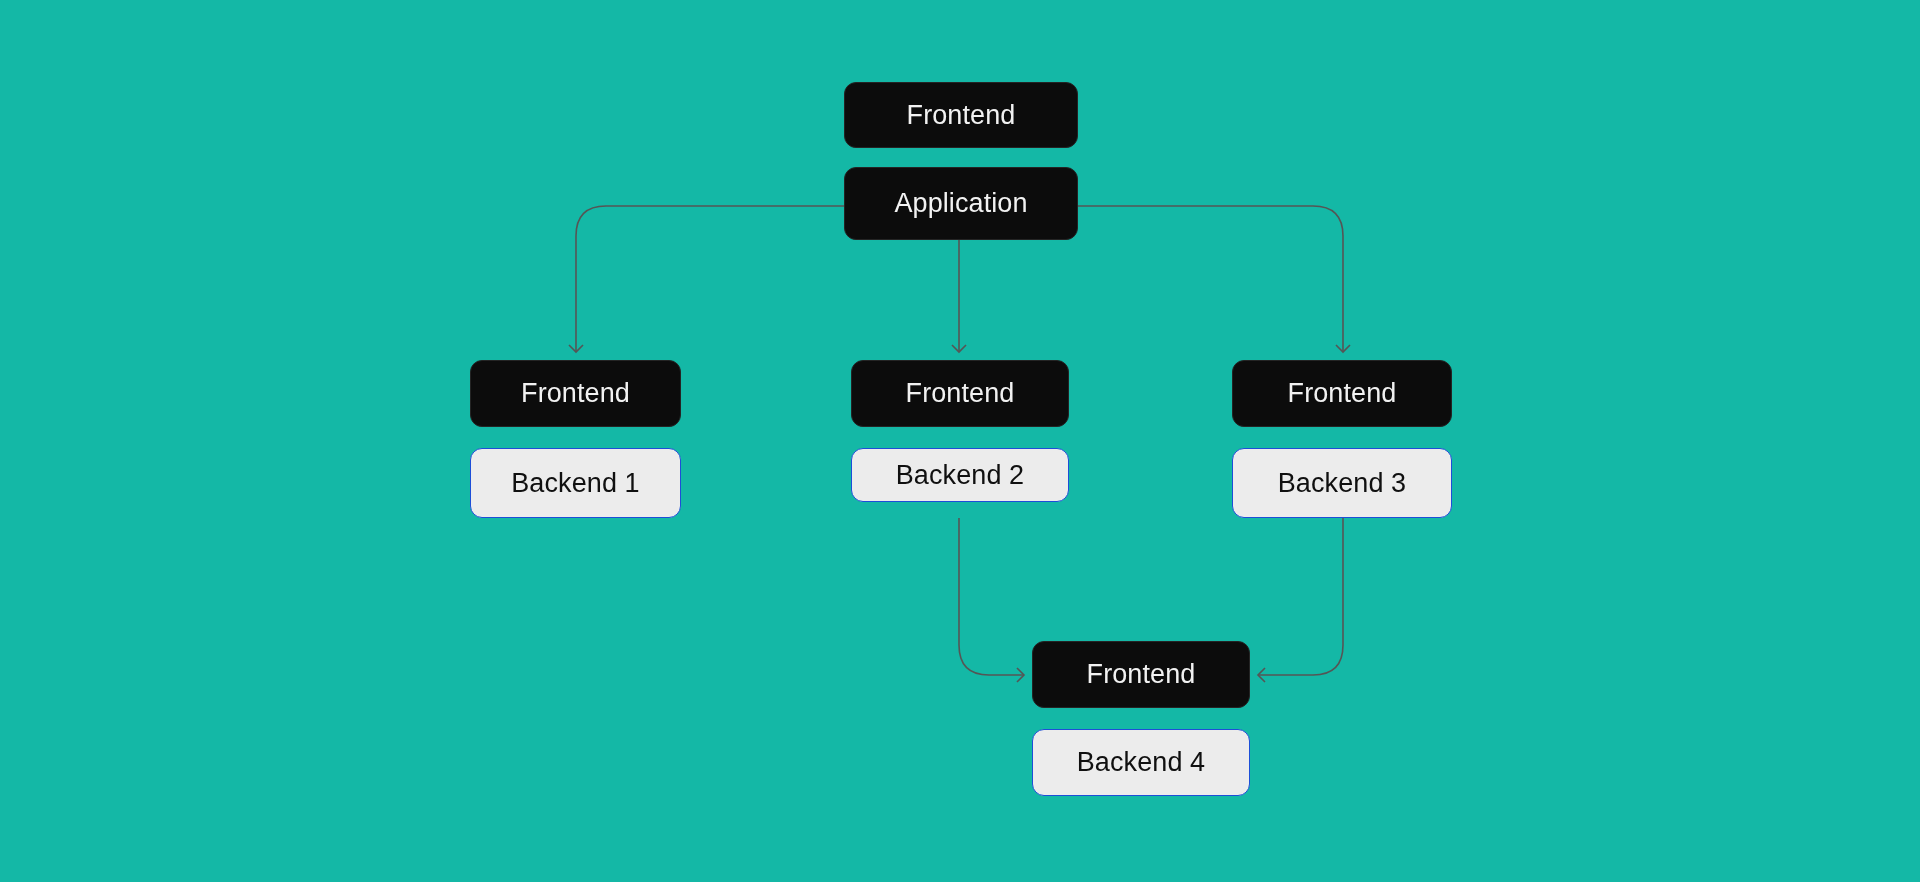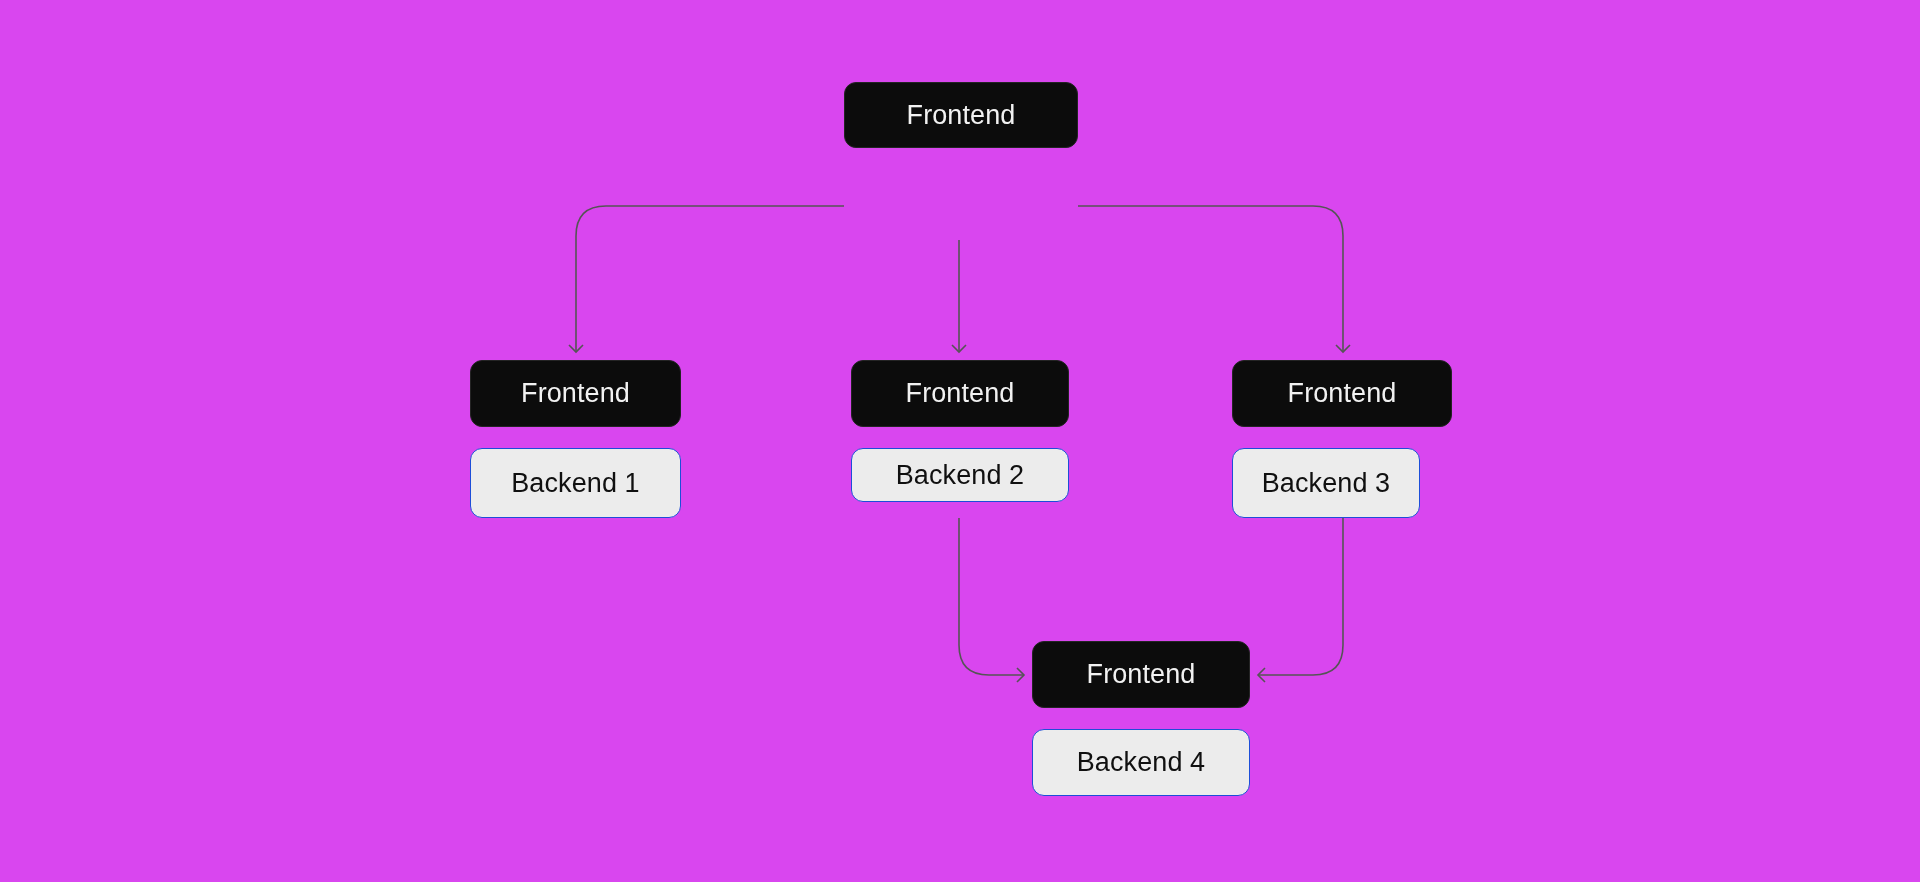--- a/index.html
+++ b/index.html
@@ -11,21 +11,21 @@
     width: 1920px;
     height: 882px;
     overflow: hidden;
     font-family: "Liberation Sans", sans-serif;
     -webkit-font-smoothing: antialiased;
   }
   #diagram-canvas {
     position: relative;
     width: 1920px;
     height: 882px;
-    background: #d946ef;
+    background: #14b8a6;
   }
   #connector-layer {
     position: absolute;
     left: 0;
     top: 0;
     width: 1920px;
     height: 882px;
     pointer-events: none;
   }
   .node {
@@ -69,20 +69,23 @@
       <path d="M 959 518 L 959 645 Q 959 675 989 675 L 1024 675" fill="none" stroke="#555555" stroke-width="1.6"></path>
       <polyline points="1017,668 1024,675 1017,682" fill="none" stroke="#555555" stroke-width="1.6"></polyline>
       <path d="M 1343 518 L 1343 645 Q 1343 675 1313 675 L 1258 675" fill="none" stroke="#555555" stroke-width="1.6"></path>
       <polyline points="1265,668 1258,675 1265,682" fill="none" stroke="#555555" stroke-width="1.6"></polyline>
     </svg>
 
   <div class="node node-dark" style="left:844px; top:82px; width:234px; height:66px;">
     <span class="node-label">Frontend</span>
   </div>
 
+  <div class="node node-dark" style="left:844px; top:167px; width:234px; height:73px;">
+    <span class="node-label">Application</span>
+  </div>
 
   <div class="node node-dark" style="left:470px; top:360px; width:211px; height:67px;">
     <span class="node-label">Frontend</span>
   </div>
 
   <div class="node node-light" style="left:470px; top:448px; width:211px; height:70px;">
     <span class="node-label">Backend 1</span>
   </div>
 
   <div class="node node-dark" style="left:851px; top:360px; width:218px; height:67px;">
@@ -90,21 +93,21 @@
   </div>
 
   <div class="node node-light" style="left:851px; top:448px; width:218px; height:54px;">
     <span class="node-label">Backend 2</span>
   </div>
 
   <div class="node node-dark" style="left:1232px; top:360px; width:220px; height:67px;">
     <span class="node-label">Frontend</span>
   </div>
 
-  <div class="node node-light" style="left:1232px; top:448px; width:188px; height:70px;">
+  <div class="node node-light" style="left:1232px; top:448px; width:220px; height:70px;">
     <span class="node-label">Backend 3</span>
   </div>
 
   <div class="node node-dark" style="left:1032px; top:641px; width:218px; height:67px;">
     <span class="node-label">Frontend</span>
   </div>
 
   <div class="node node-light" style="left:1032px; top:729px; width:218px; height:67px;">
     <span class="node-label">Backend 4</span>
   </div>

